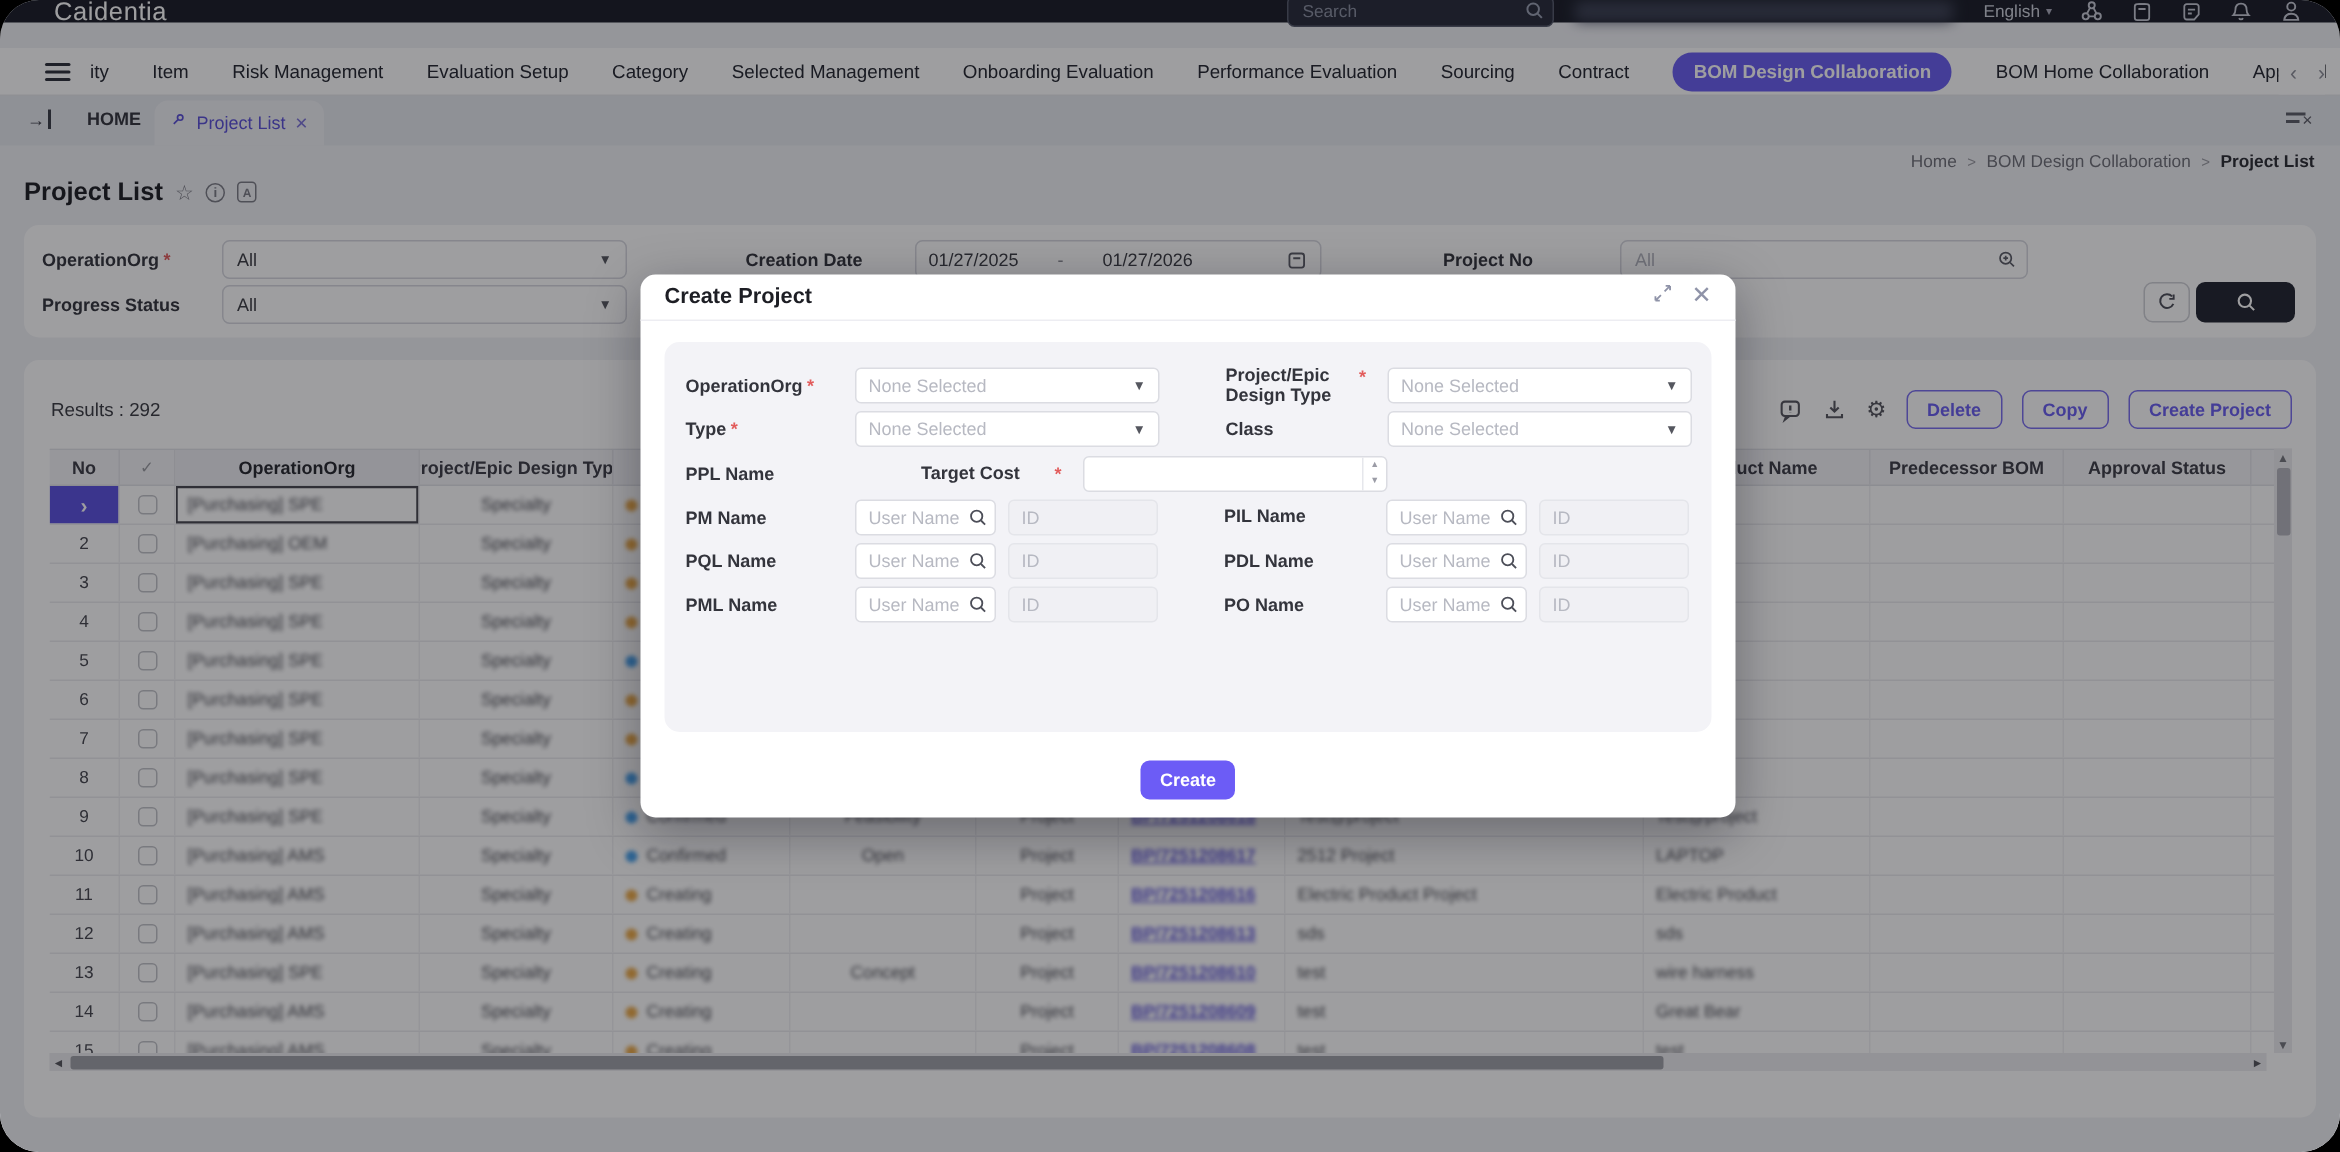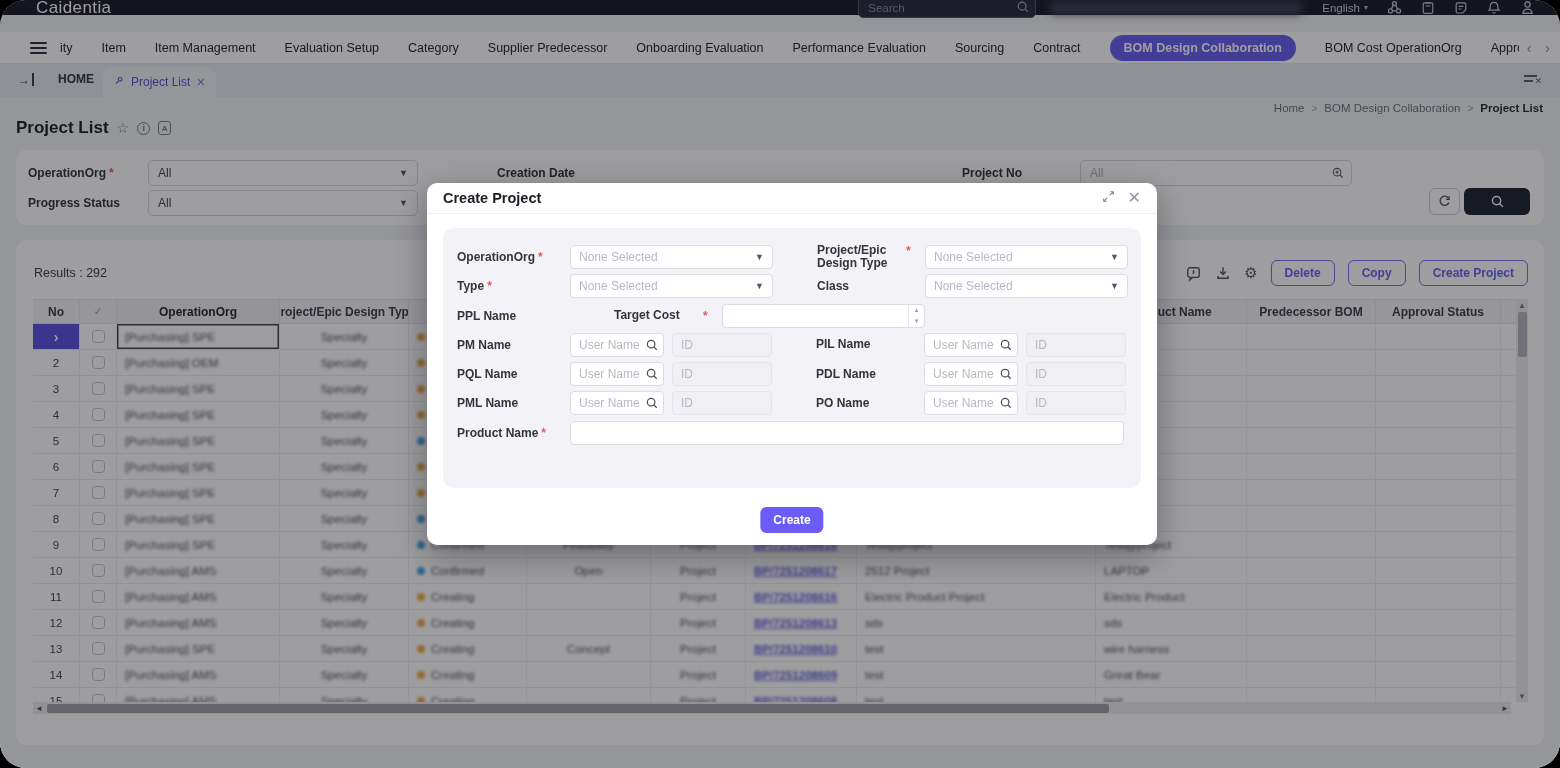--- a/index.html
+++ b/index.html
@@ -215,30 +215,30 @@
 
   <nav class="menubar">
     <span class="hamb">
         <i></i>
         <i></i>
         <i></i>
       </span>
     <div class="mitems">
         <div class="mitem">ity</div>
         <div class="mitem">Item</div>
-        <div class="mitem">Item Management</div>
+        <div class="mitem">Risk Management</div>
         <div class="mitem">Evaluation Setup</div>
         <div class="mitem">Category</div>
-        <div class="mitem">Supplier Predecessor</div>
+        <div class="mitem">Selected Management</div>
         <div class="mitem">Onboarding Evaluation</div>
         <div class="mitem">Performance Evaluation</div>
         <div class="mitem">Sourcing</div>
         <div class="mitem">Contract</div>
         <div class="mitem active">BOM Design Collaboration</div>
-        <div class="mitem">BOM Cost OperationOrg</div>
+        <div class="mitem">BOM Home Collaboration</div>
         <div class="mitem">Approval</div>
       </div>
     <span class="mnav">
       <span>‹</span>
       <span>›</span>
     </span>
   </nav>
 
   <div class="tabbar">
     <span class="collapse-ic">→</span>
@@ -285,20 +285,29 @@
       <span class="flbl" style="left:12px;top:40px">
         <span>Progress Status</span>
       </span>
       <span class="fsel" style="left:132px;top:40px;width:270px">
         <span>All</span>
           <span class="car">▼</span>
       </span>
 
       <span class="flbl" style="left:481px;top:10px">
         <span>Creation Date</span>
+      </span>
+      <span class="fdate" style="left:594px;top:10px;width:271px">
+        <span>01/27/2025</span>
+        <span class="dsep">-</span>
+        <span>01/27/2026</span>
+        <svg width="15" height="15" viewBox="0 0 16 16" fill="none" stroke="#5a5c66" stroke-width="1.3">
+            <rect x="2.8" y="3.2" width="10.4" height="10" rx="1.8"></rect>
+            <path d="M5.5 6.6h5"></path>
+          </svg>
       </span>
 
       <span class="flbl" style="left:946px;top:10px">
         <span>Project No</span>
       </span>
       <span class="finp" style="left:1064px;top:10px;width:272px">
         <input placeholder="All" style="">
         <svg width="14" height="14" viewBox="0 0 16 16" fill="none" stroke="#5a5c66" stroke-width="1.3">
             <circle cx="7" cy="7" r="4.3"></circle>
             <path d="M7 5.2v3.6M5.2 7h3.6M10.3 10.3l3 3"></path>
@@ -1039,22 +1048,18 @@
               <span class="lbl2txt">PO Name</span>
             </span>
             <span class="uwrap"><input class="tin" placeholder="User Name" style=""><span><svg width="14" height="14" viewBox="0 0 16 16">
                   <circle cx="7" cy="7" r="4.3" fill="none" stroke="#4c4e58" stroke-width="1.4"></circle>
                   <line x1="10.3" y1="10.3" x2="13.4" y2="13.4" stroke="#4c4e58" stroke-width="1.4"></line>
                 </svg></span></span>
             <input class="tin idf" placeholder="ID" style="">
           </div>
         </div>
 
-      <div class="frow">
-        <span class="flabel"><span>Product Name</span><span class="req">*</span></span>
-        <input class="tin wide" style="">
-      </div>
     </div>
 
     <button class="createbtn">Create</button>
   </div>
 
 </div>
 
 </body></html>

